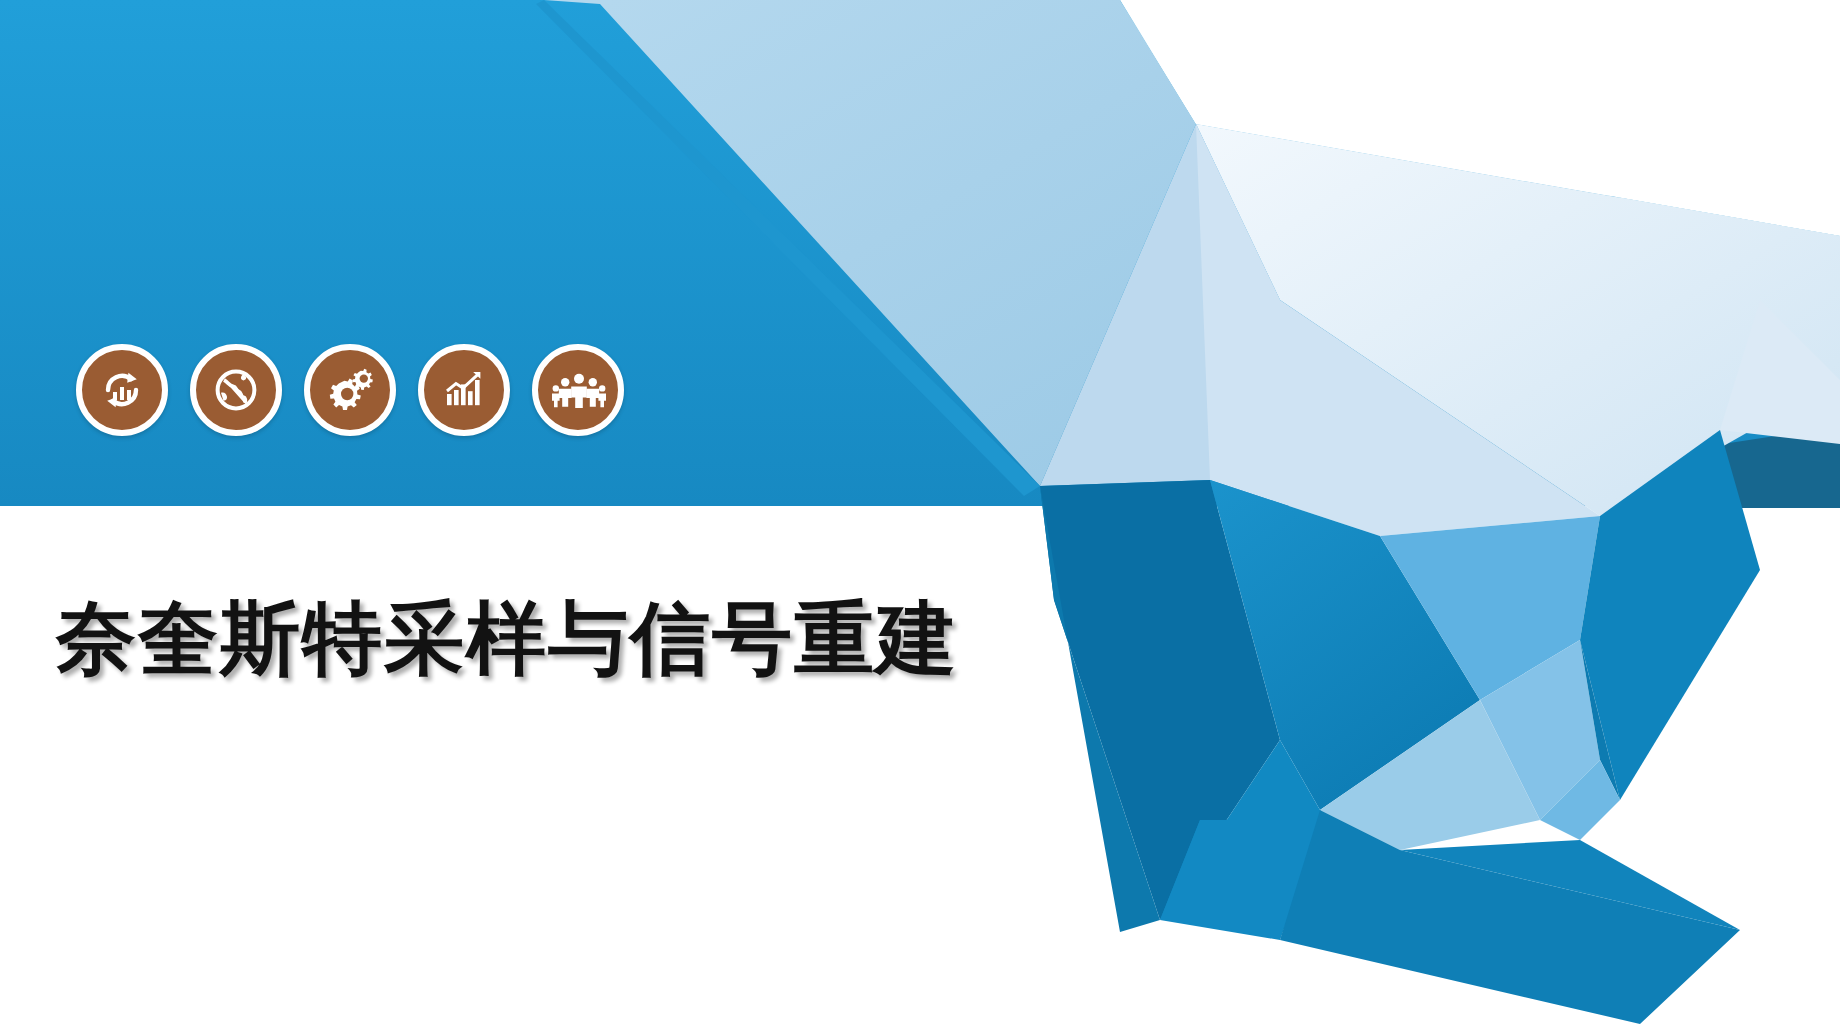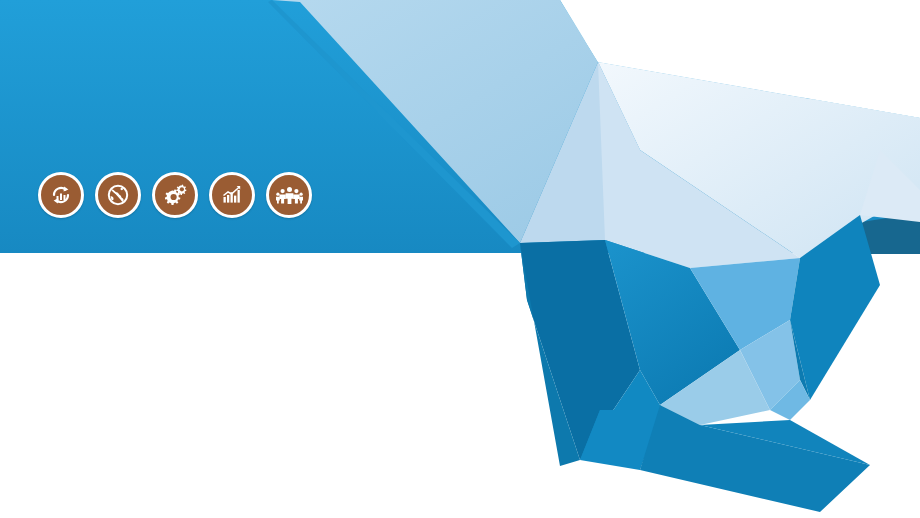--- a/index.html
+++ b/index.html
@@ -208,14 +208,15 @@
           <circle cx="1.9" cy="12.2" r="1.6"></circle>
           <path d="M0 14.8h3.8v3.6H2.8v3.2H1v-3.2H0z"></path>
           <circle cx="25.1" cy="12.2" r="1.6"></circle>
           <path d="M23.2 14.8H27v3.6h-1v3.2h-1.8v-3.2h-1z"></path>
         </g>
       </svg>
     </div>
 
   </div>
 
+  <div id="title">奈奎斯特采样与信号重建</div>
 
 </div>
 
 </body></html>

